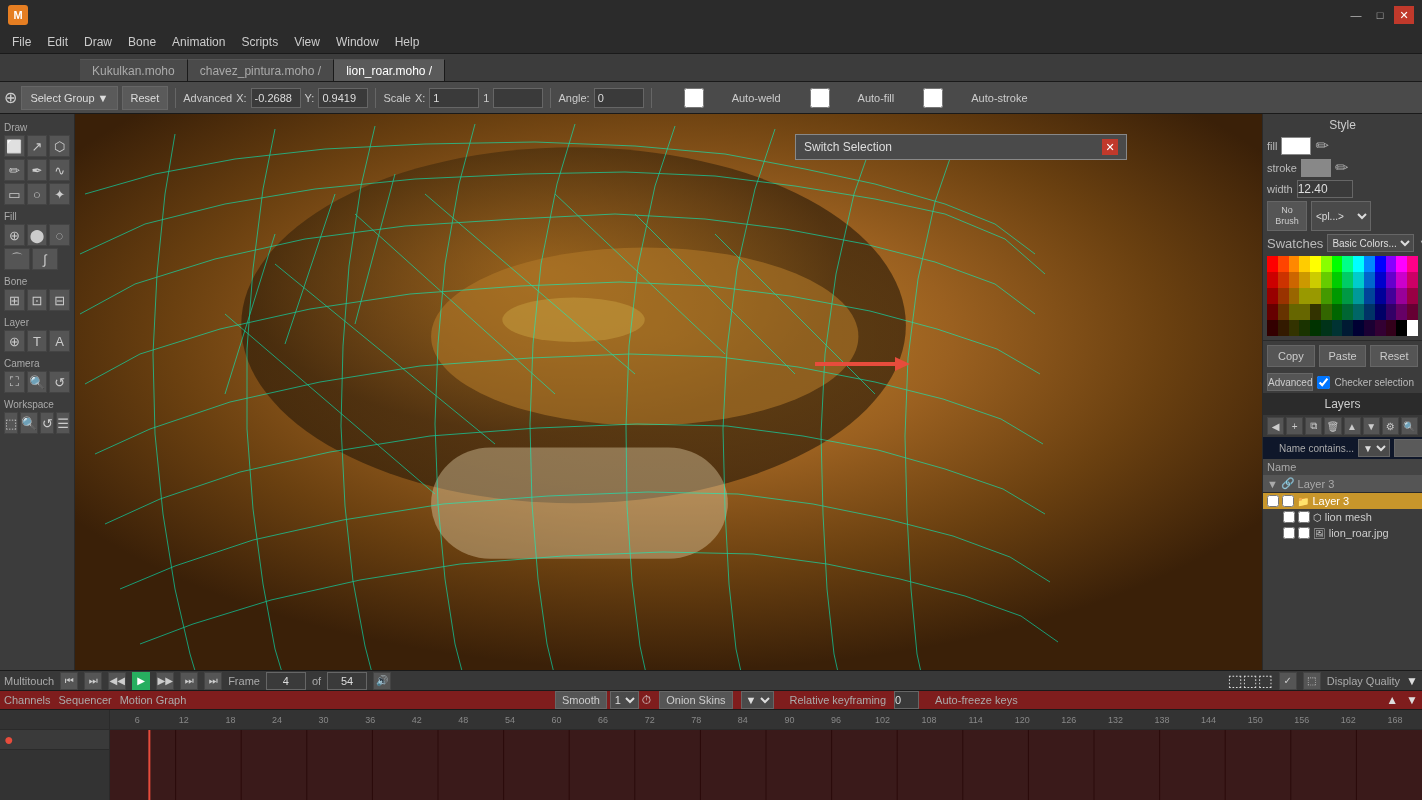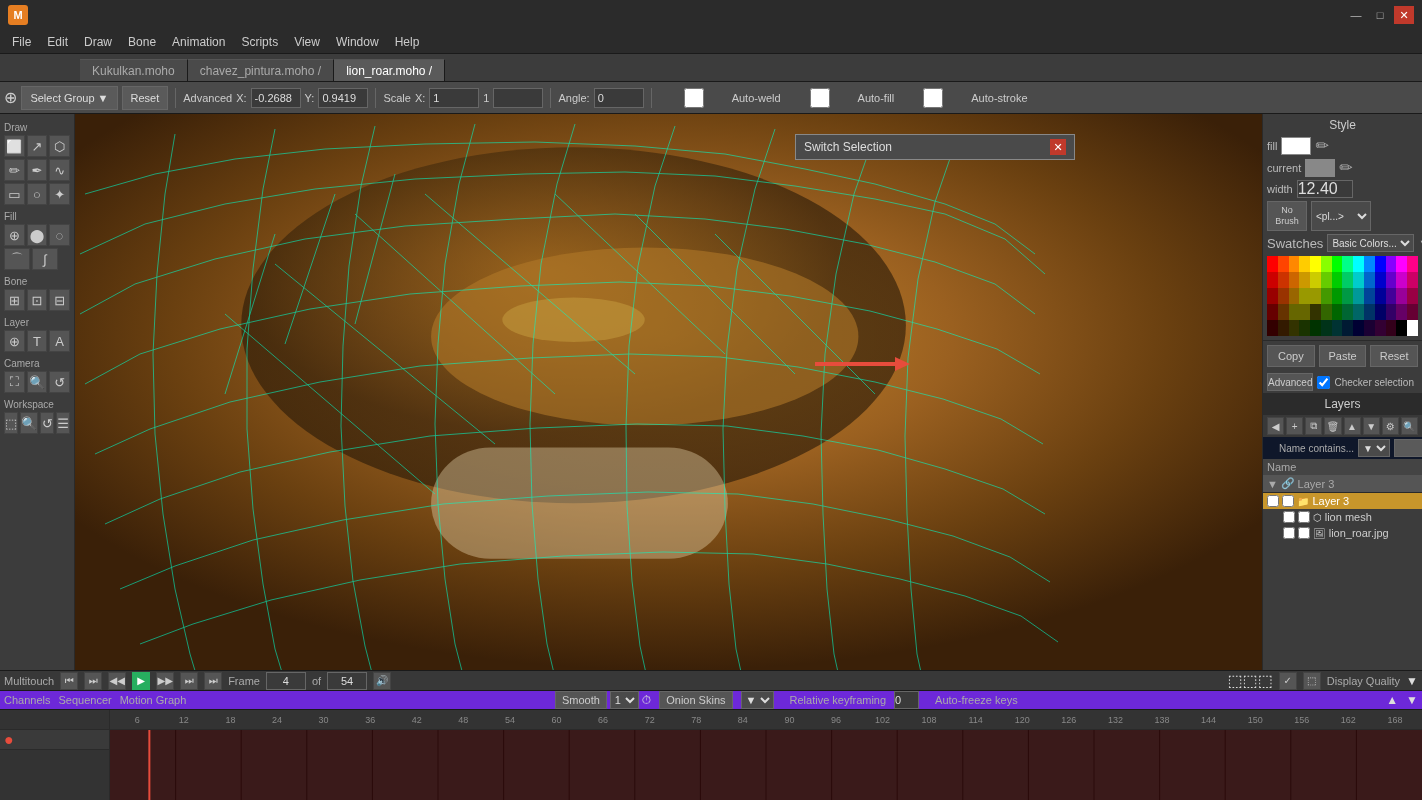--- a/index.html
+++ b/index.html
@@ -69,35 +69,35 @@
     #name-filter select { height: 18px; background: #4a4a4a; border: 1px solid #666; color: #ddd; font-size: 10px; }
     #layers-col-header { display: flex; align-items: center; padding: 2px 4px; background: #444; font-size: 11px; color: #aaa; }
     #layers-list { flex: 1; overflow-y: auto; background: #3c3c3c; }
     .layer-row { display: flex; align-items: center; padding: 2px 4px; font-size: 11px; color: #ccc; cursor: pointer; }
     .layer-row.active { background: #c8962b; color: #fff; }
     .layer-row.sub { padding-left: 20px; }
     .layer-checkbox { width: 12px; height: 12px; margin-right: 3px; }
     .layer-icon { margin-right: 3px; font-size: 10px; }
 
     
-    #switch-dialog { position: absolute; top: 20px; left: 720px; width: 280px; background: #555; border: 1px solid #888; z-index: 100; }
+    #switch-dialog { position: absolute; top: 20px; left: 720px; width: 332px; background: #555; border: 1px solid #888; z-index: 100; }
     #switch-dialog .dialog-title-bar { background: #4a4a4a; height: 24px; display: flex; align-items: center; justify-content: space-between; padding: 0 8px; font-size: 12px; color: #ddd; }
     #switch-dialog .close-btn { width: 16px; height: 16px; background: #c0392b; border: none; color: white; cursor: pointer; display: flex; align-items: center; justify-content: center; font-size: 11px; }
     #switch-dialog .dialog-body { padding: 20px; background: #5a5a5a; }
     #switch-dialog .dialog-body p { color: #ddd; font-size: 12px; text-align: center; }
 
     
     #timeline { height: 130px; background: #2b2b2b; border-top: 1px solid #1a1a1a; display: flex; flex-direction: column; }
     #timeline-controls { height: 28px; display: flex; align-items: center; padding: 0 4px; gap: 6px; background: #383838; border-bottom: 1px solid #1a1a1a; }
     #timeline-controls .play-btn { background: #27ae60; border: none; color: white; width: 18px; height: 18px; cursor: pointer; display: flex; align-items: center; justify-content: center; font-size: 10px; }
     #timeline-controls .ctrl-btn { background: #555; border: 1px solid #444; color: #ccc; width: 18px; height: 18px; cursor: pointer; display: flex; align-items: center; justify-content: center; font-size: 10px; }
     #timeline-controls label { color: #aaa; font-size: 11px; }
     #timeline-controls input { width: 40px; height: 18px; background: #3a3a3a; border: 1px solid #666; color: #ddd; font-size: 11px; text-align: center; }
     #timeline-controls .spacer { flex: 1; }
-    #channel-bar { height: 22px; display: flex; align-items: center; padding: 0 4px; gap: 8px; background: #6d28d9; border-bottom: 1px solid #1a1a1a; }
+    #channel-bar { height: 22px; display: flex; align-items: center; padding: 0 4px; gap: 8px; background: #7f1d1d; border-bottom: 1px solid #1a1a1a; }
     #channel-bar span { color: #aaa; font-size: 11px; cursor: pointer; }
     #channel-bar .smooth-group { display: flex; align-items: center; gap: 3px; margin-left: auto; }
     #channel-bar .smooth-btn { height: 18px; padding: 0 6px; background: #555; border: 1px solid #666; color: #ccc; font-size: 11px; cursor: pointer; }
     #channel-bar select { height: 18px; background: #4a4a4a; border: 1px solid #666; color: #ddd; font-size: 11px; }
 
     
     #timeline-main { display: flex; flex: 1; }
     #timeline-labels { width: 110px; background: #333; border-right: 1px solid #2a2a2a; display: flex; flex-direction: column; }
     #timeline-content { flex: 1; display: flex; flex-direction: column; }
     .timeline-label { height: 20px; display: flex; align-items: center; padding: 0 4px; font-size: 10px; color: #aaa; border-bottom: 1px solid #2a2a2a; }
@@ -317,27 +317,27 @@
   <div id="right-panel">
 
     <div id="style-panel">
       <div class="panel-title">Style</div>
       <div class="row">
         <span>fill</span>
         <div class="color-box" style="background:white;"></div>
         <span style="font-size:16px; color:#aaa; cursor:pointer;">✏</span>
       </div>
       <div class="row">
-        <span>current</span>
+        <span>stroke</span>
         <div class="color-box" style="background:#888;"></div>
         <span style="font-size:16px; color:#aaa; cursor:pointer;">✏</span>
       </div>
       <div class="row">
         <span>width</span>
-        <input type="text" style="width: 56px; height: 18px; background: rgb(58, 58, 58); border: 1px solid rgb(102, 102, 102); color: rgb(221, 221, 221); font-size: 16px;" value="12.40">
+        <input type="text" style="width: 56px; height: 18px; background: rgb(58, 58, 58); border: 1px solid rgb(102, 102, 102); color: rgb(221, 221, 221); font-size: 12px;" value="12.40">
       </div>
       <div class="row">
         <div class="brush-btn">
           <span style="font-size:9px;text-align:center;line-height:1.2;">No<br>Brush</span>
         </div>
         <select style="width:60px;height:30px;background:#4a4a4a;border:1px solid #666;color:#ddd;font-size:10px;">
           <option>&lt;pl...&gt;</option>
         </select>
       </div>
       <div class="row">

